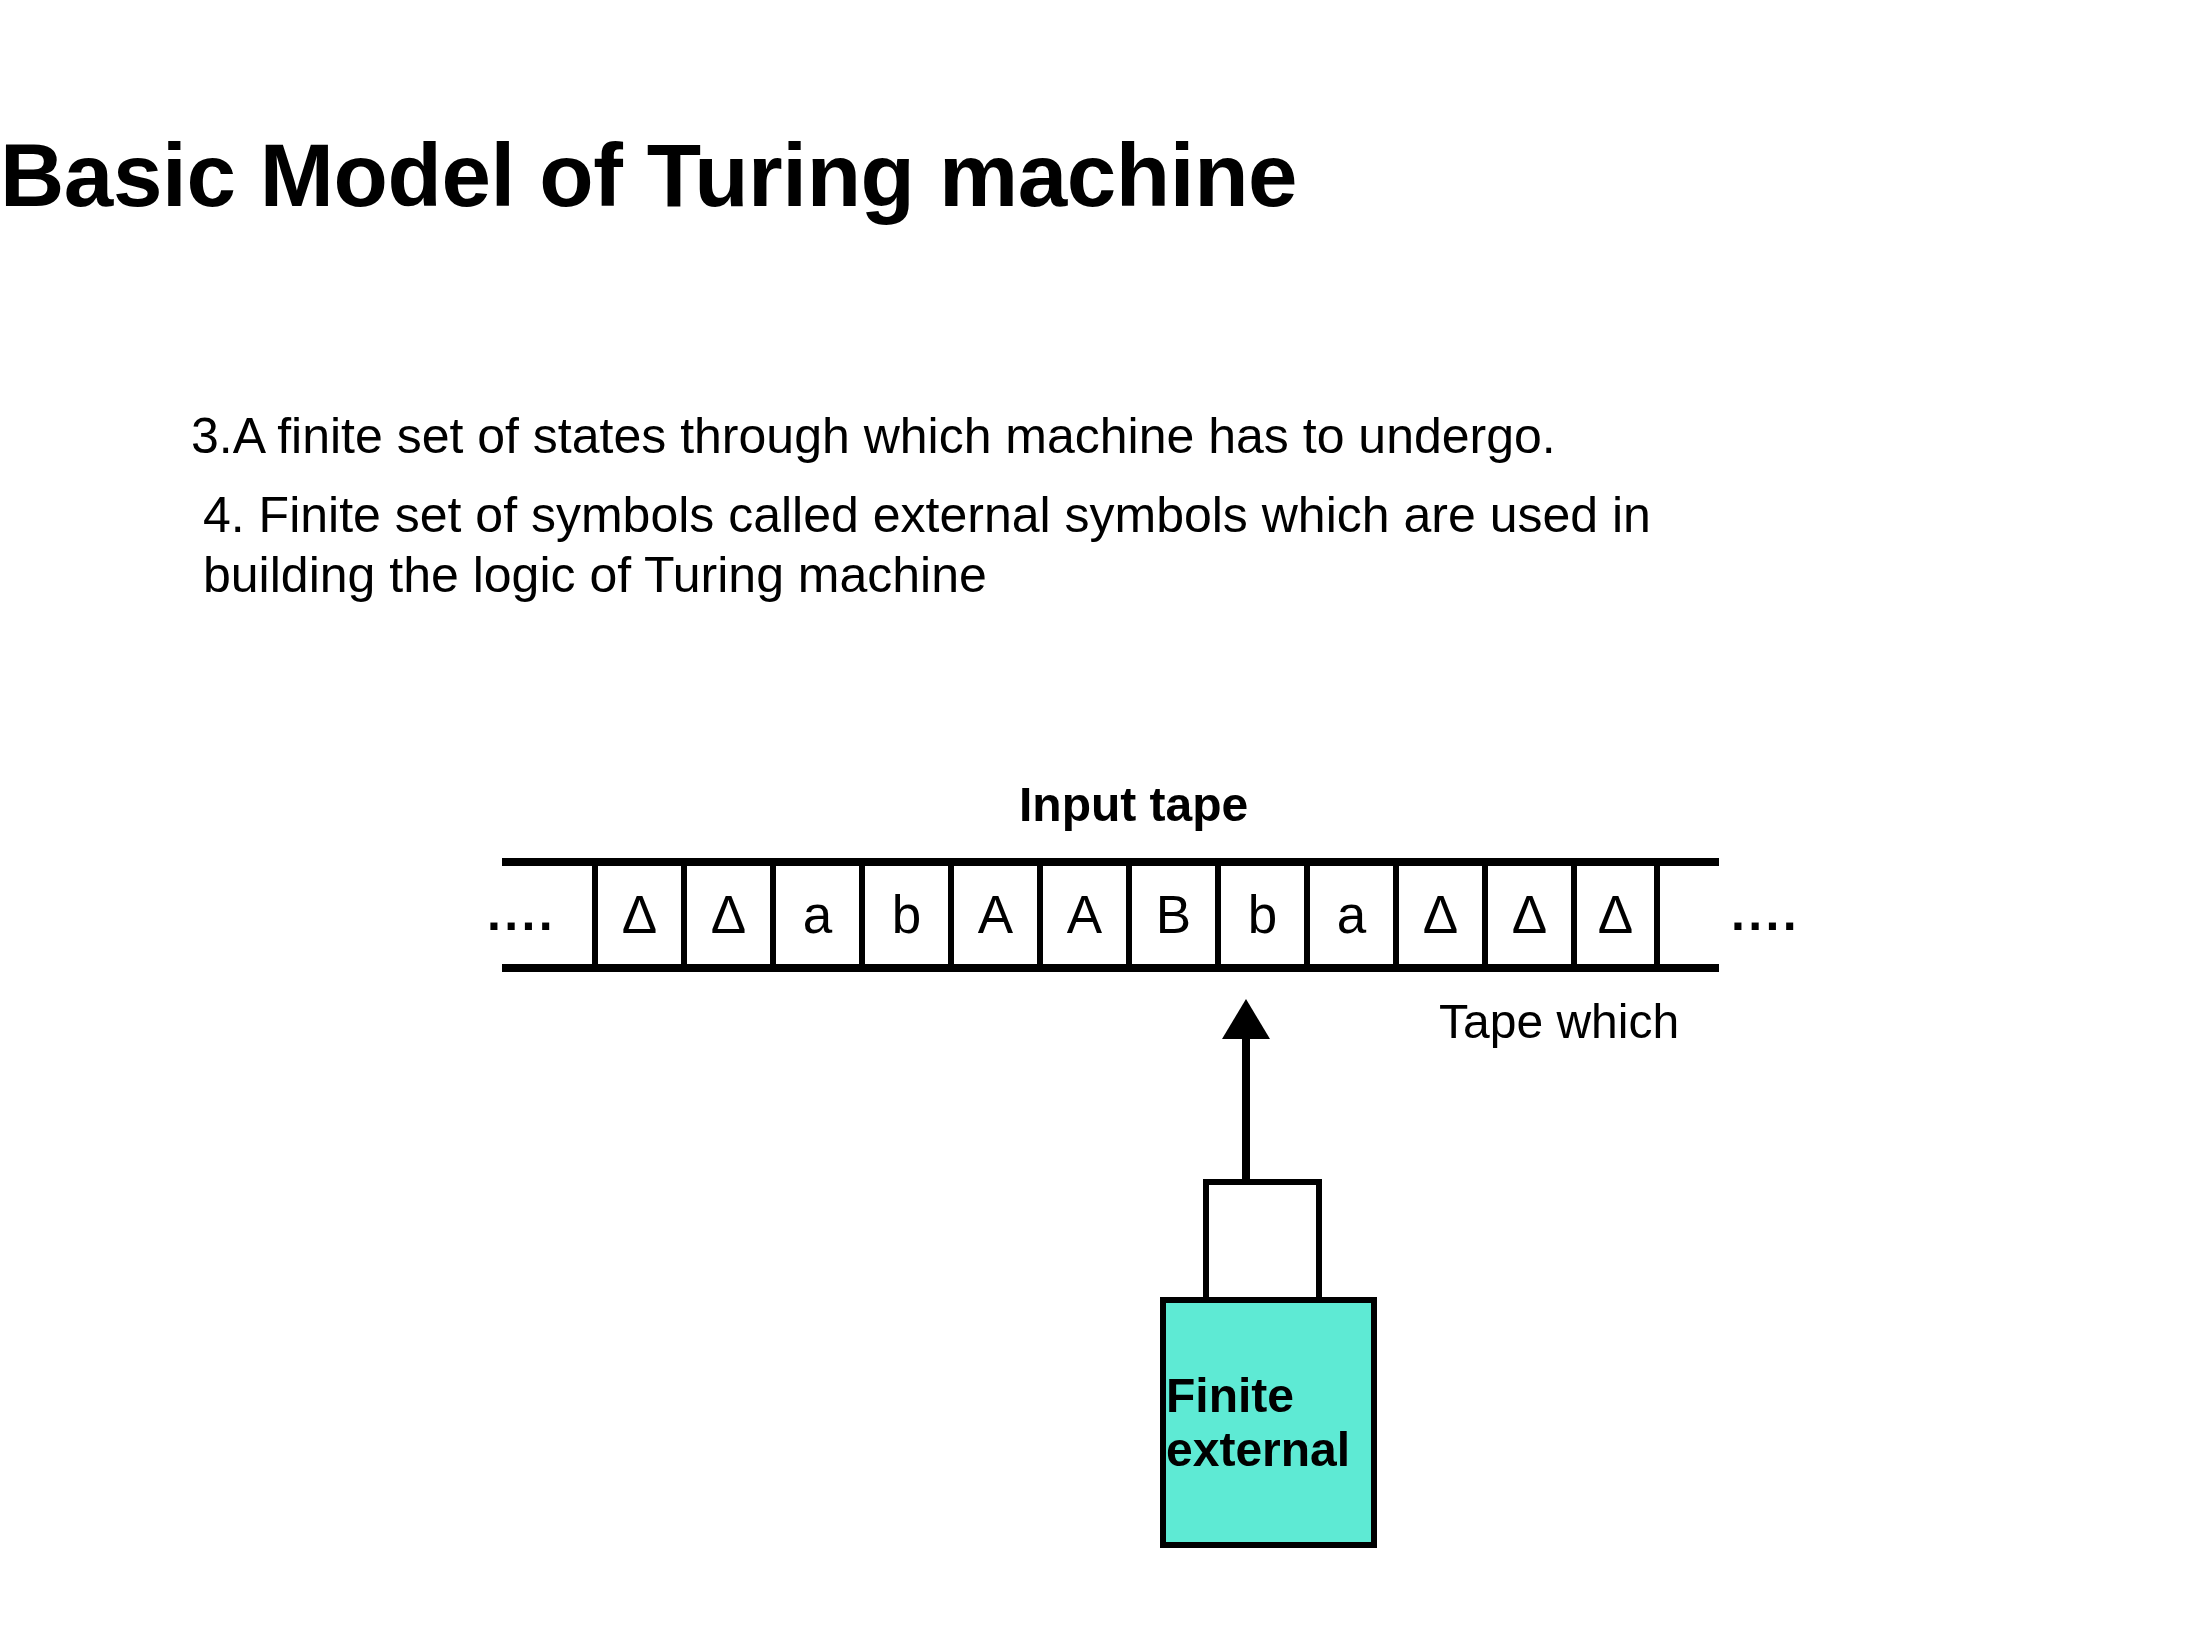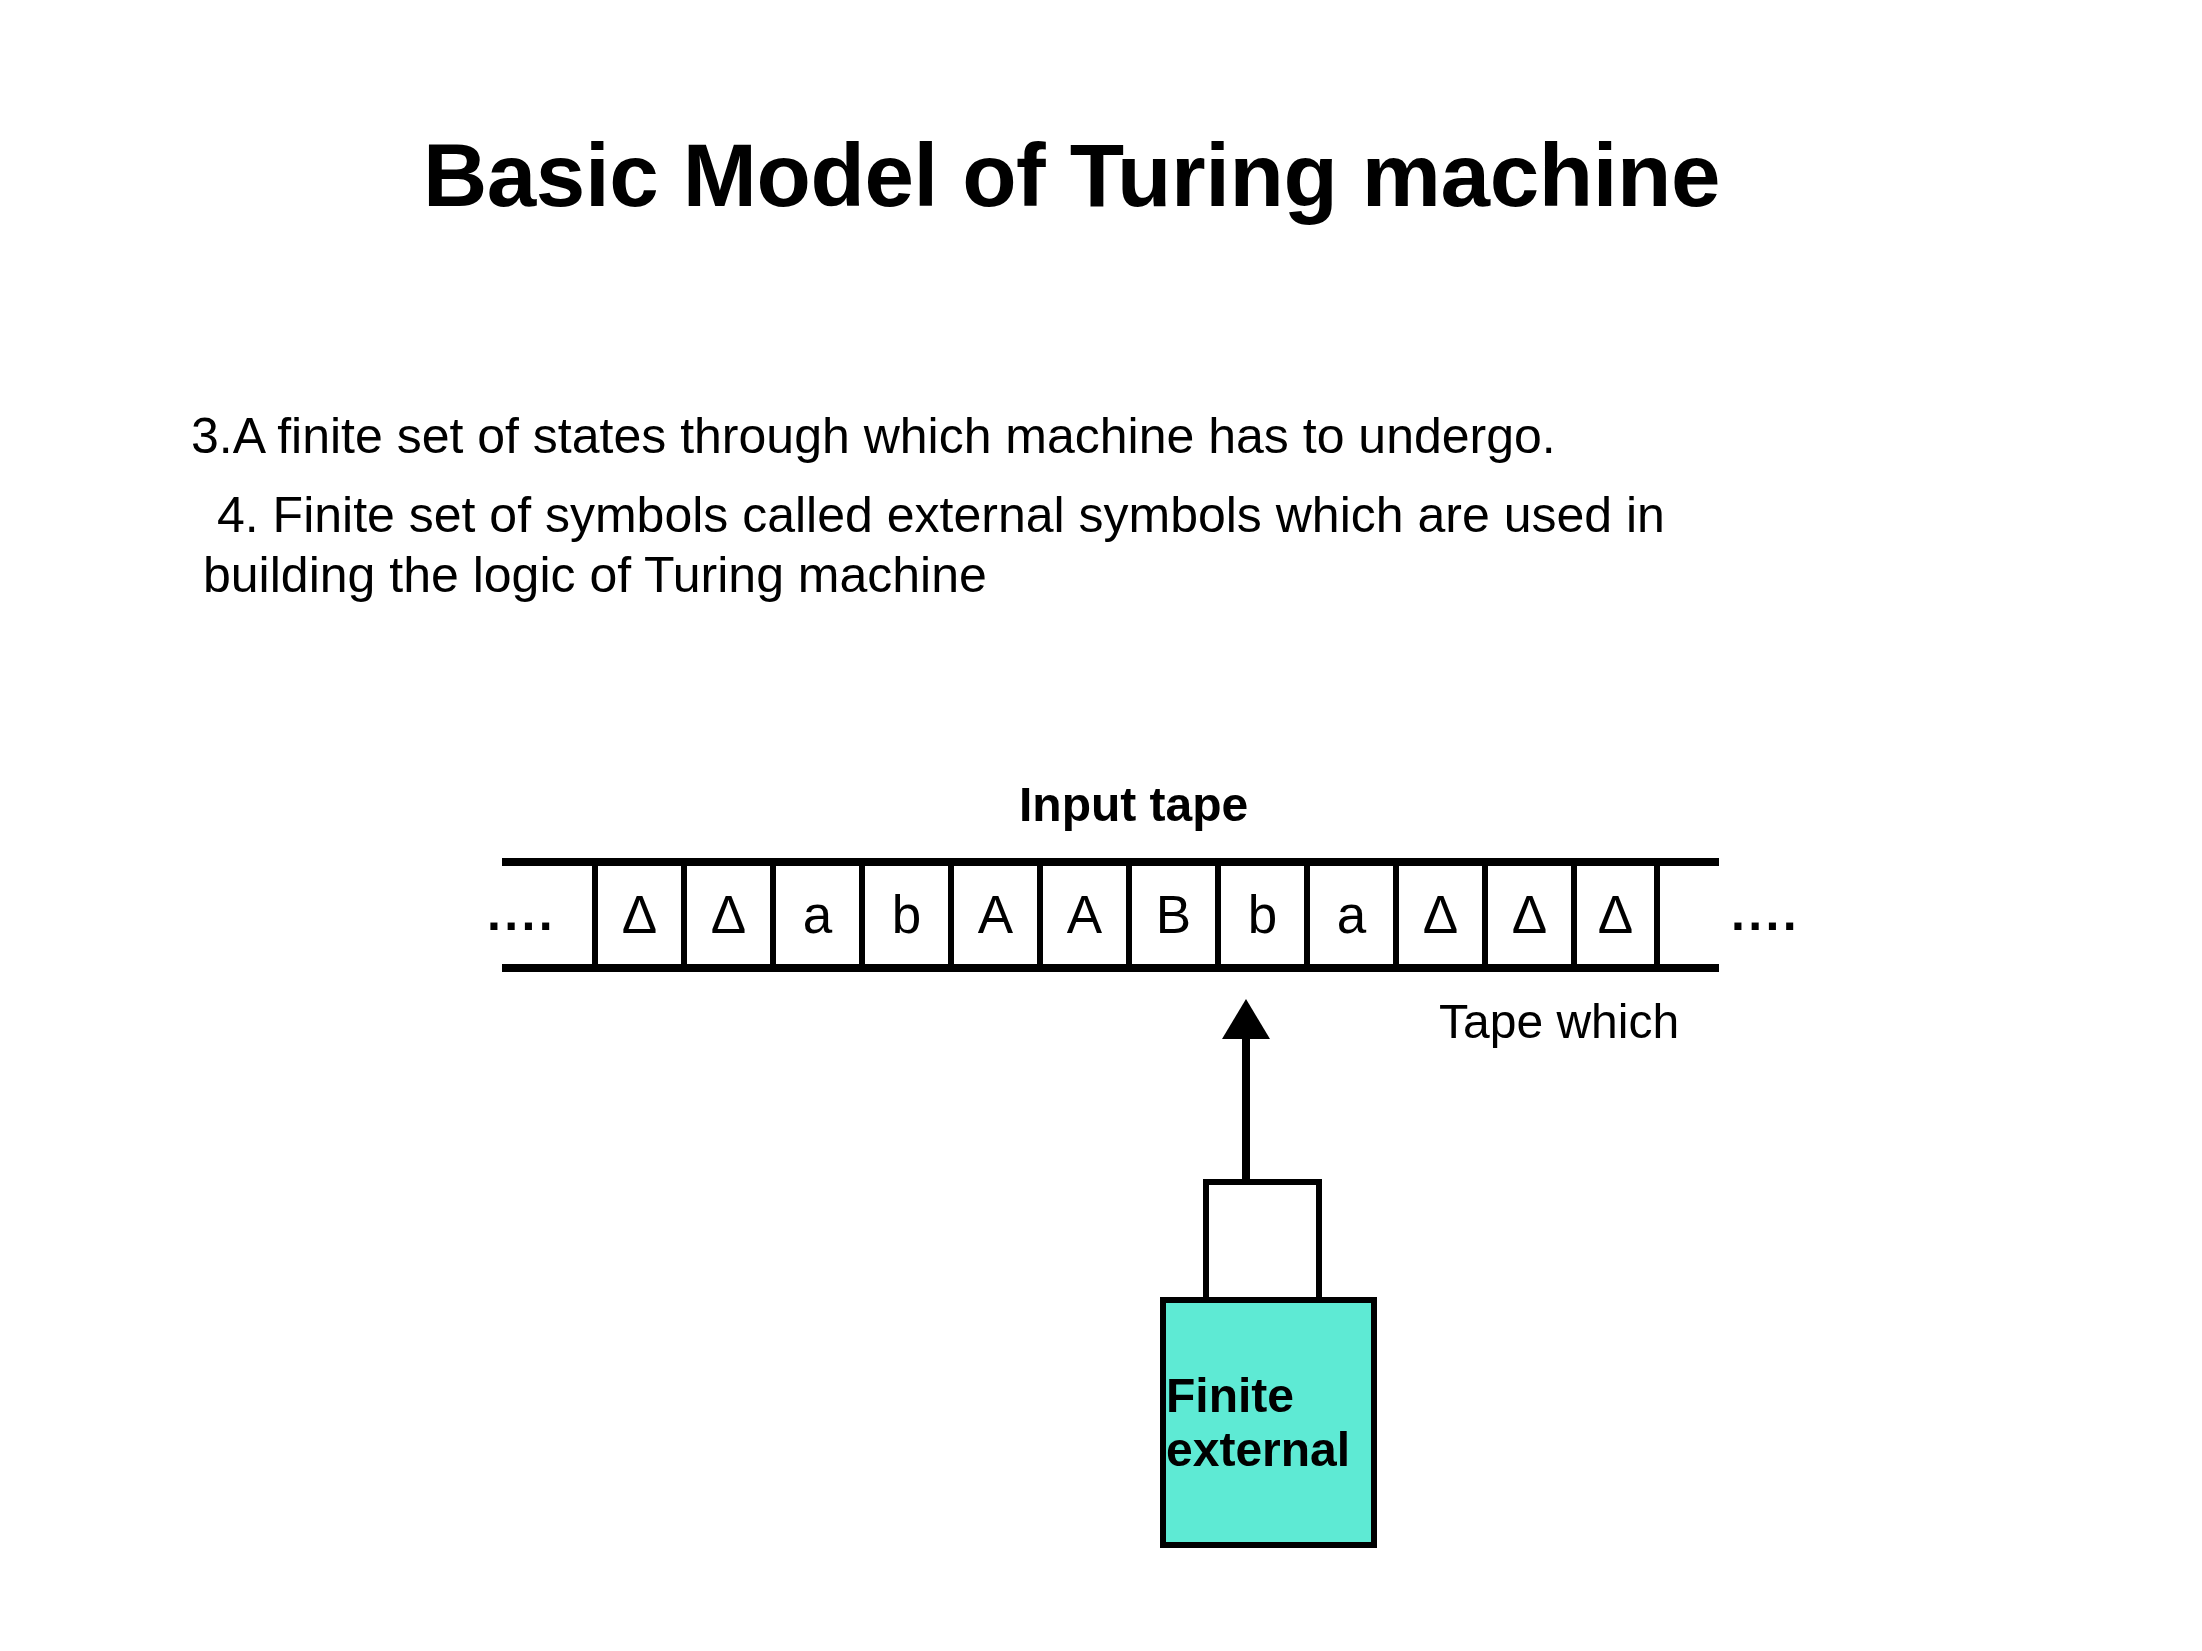--- a/index.html
+++ b/index.html
@@ -15,48 +15,47 @@
     font-family: "Liberation Sans", sans-serif;
     color: #000000;
   }
 
   
   .slide-title {
     position: absolute;
     left: 0;
     top: 129px;
     width: 2051px;
-    text-align: center;
+    text-align: left;
     font-family: "Liberation Sans", sans-serif;
     font-weight: bold;
     font-size: 89px;
     line-height: 1.05;
     letter-spacing: -0.4px;
     color: #000000;
     white-space: nowrap;
-    padding-left: 46px;
   }
 
   
   .body-block {
     position: absolute;
     left: 191px;
     top: 406px;
     width: 1876px;
   }
   .body-line {
     font-family: "Liberation Sans", sans-serif;
     font-weight: normal;
     font-size: 50px;
     line-height: 1.20;
     color: #000000;
     white-space: pre;
   }
   .body-line.l1 { margin-bottom: 19px; }
-  .body-line.l2 { margin-left: 26px; }
+  .body-line.l2 { margin-left: 12px; }
   .body-line.l3 { margin-left: 12px; }
 
   
   .diagram {
     position: absolute;
     left: 0;
     top: 0;
     width: 2104px;
     height: 1652px;
     pointer-events: none;

